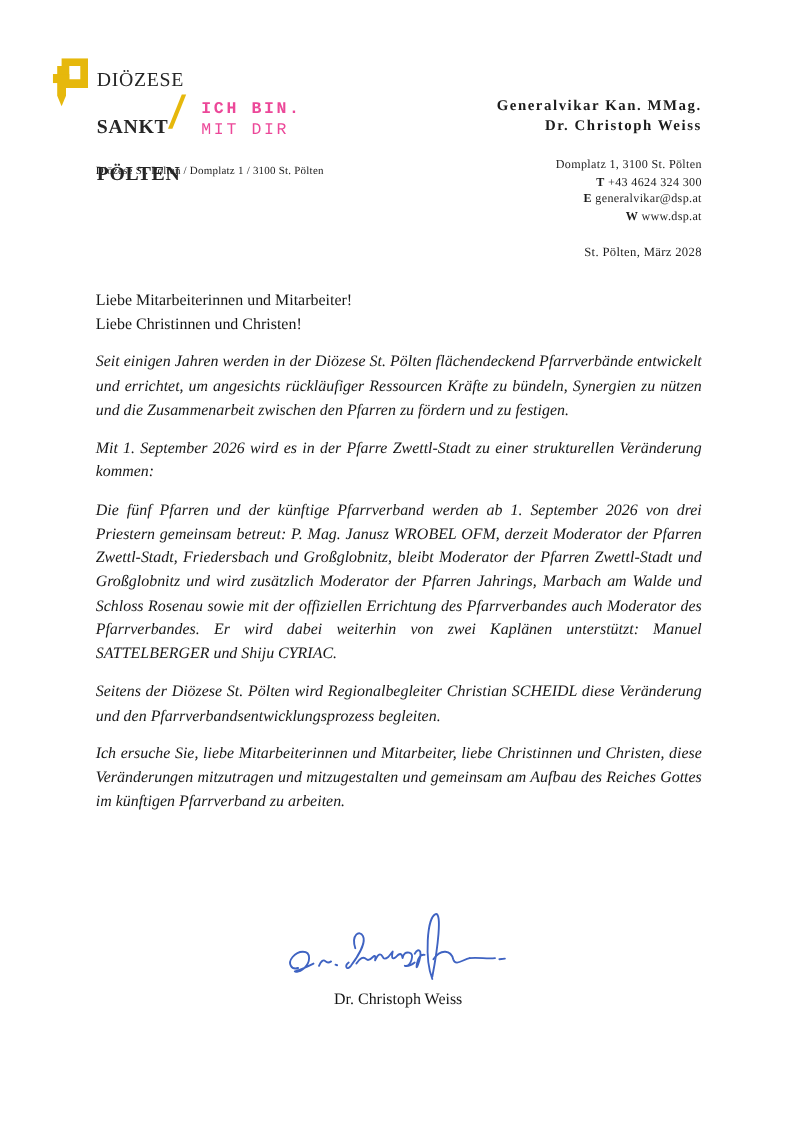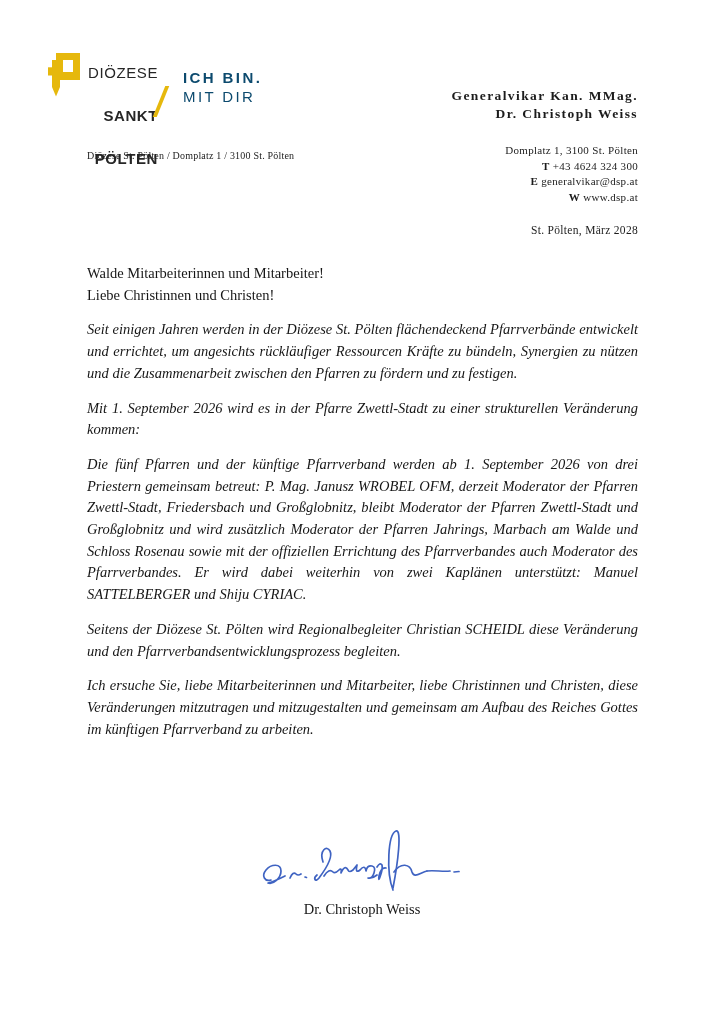--- a/index.html
+++ b/index.html
@@ -11,36 +11,36 @@
     background:#ffffff;
     font-family:"Liberation Serif", serif;
     color:#1c1c1c;
     overflow:hidden;
   }
 
   
   .logo-icon { position:absolute; left:48px; top:53px; width:32px; height:44px; }
   .brand-text {
     position:absolute; left:88px; top:63px;
-    font-family:Liberation Sans, sans-serif;
-    font-size:15px; line-height:19px; letter-spacing:0.6px; color:#262626;text-align:right;
+    font-family:Liberation Serif, serif;
+    font-size:18px; line-height:19px; letter-spacing:0.6px; color:#262626;
   }
   .brand-text .b1 { font-weight:400; }
   .brand-text .b2, .brand-text .b3 { font-weight:700;margin-top:24px; }
 
   .logo-slash {
     position:absolute; left:159px; top:86px;
     width:4px; height:31px;
     background:#e6b80c;
     transform:skewX(-22deg);
   }
   .slogan {
-    position:absolute; left:183px; top:68px;
-    font-family:Liberation Sans, sans-serif;
-    font-size:15px; line-height:19px; letter-spacing:2.4px; color:#0c4a6e;
+    position:absolute; left:183px; top:90px;
+    font-family:Liberation Mono, monospace;
+    font-size:15px; line-height:19px; letter-spacing:2.4px; color:#ec4899;
   }
   .slogan .s1 { font-weight:700; }
   .slogan .s2 { font-weight:400; }
 
   .sender-line {
     position:absolute; left:87px; top:150px;
     font-size:10px; letter-spacing:0.2px; color:#222;
   }
 
   
@@ -115,21 +115,21 @@
       <div><span class="lbl">T</span> <span>+43 4624 324 300</span></div>
       <div><span class="lbl">E</span> <span>generalvikar@dsp.at</span></div>
       <div><span class="lbl">W</span> <span>www.dsp.at</span></div>
     </div>
     <div class="hdr-date">St. Pölten, März 2028</div>
   </div>
 
   <div class="body-text">
     <p class="salutation">
       </p>
-      <div>Walde Mitarbeiterinnen und Mitarbeiter!</div>
+      <div>Liebe Mitarbeiterinnen und Mitarbeiter!</div>
       <div>Liebe Christinnen und Christen!</div>
     <p></p>
     <p>Seit einigen Jahren werden in der Diözese St. Pölten flächendeckend Pfarrverbände entwickelt und errichtet, um angesichts rückläufiger Ressourcen Kräfte zu bündeln, Synergien zu nützen und die Zusammenarbeit zwischen den Pfarren zu fördern und zu festigen.</p>
     <p>Mit 1. September 2026 wird es in der Pfarre Zwettl-Stadt zu einer strukturellen Veränderung kommen:</p>
     <p>Die fünf Pfarren und der künftige Pfarrverband werden ab 1. September 2026 von drei Priestern gemeinsam betreut: P. Mag. Janusz WROBEL OFM, derzeit Moderator der Pfarren Zwettl-Stadt, Friedersbach und Großglobnitz, bleibt Moderator der Pfarren Zwettl-Stadt und Großglobnitz und wird zusätzlich Moderator der Pfarren Jahrings, Marbach am Walde und Schloss Rosenau sowie mit der offiziellen Errichtung des Pfarrverbandes auch Moderator des Pfarrverbandes. Er wird dabei weiterhin von zwei Kaplänen unterstützt: Manuel SATTELBERGER und Shiju CYRIAC.</p>
     <p>Seitens der Diözese St. Pölten wird Regionalbegleiter Christian SCHEIDL diese Veränderung und den Pfarrverbandsentwicklungsprozess begleiten.</p>
     <p>Ich ersuche Sie, liebe Mitarbeiterinnen und Mitarbeiter, liebe Christinnen und Christen, diese Veränderungen mitzutragen und mitzugestalten und gemeinsam am Aufbau des Reiches Gottes im künftigen Pfarrverband zu arbeiten.</p>
   </div>
 
   <div class="sig-block">

